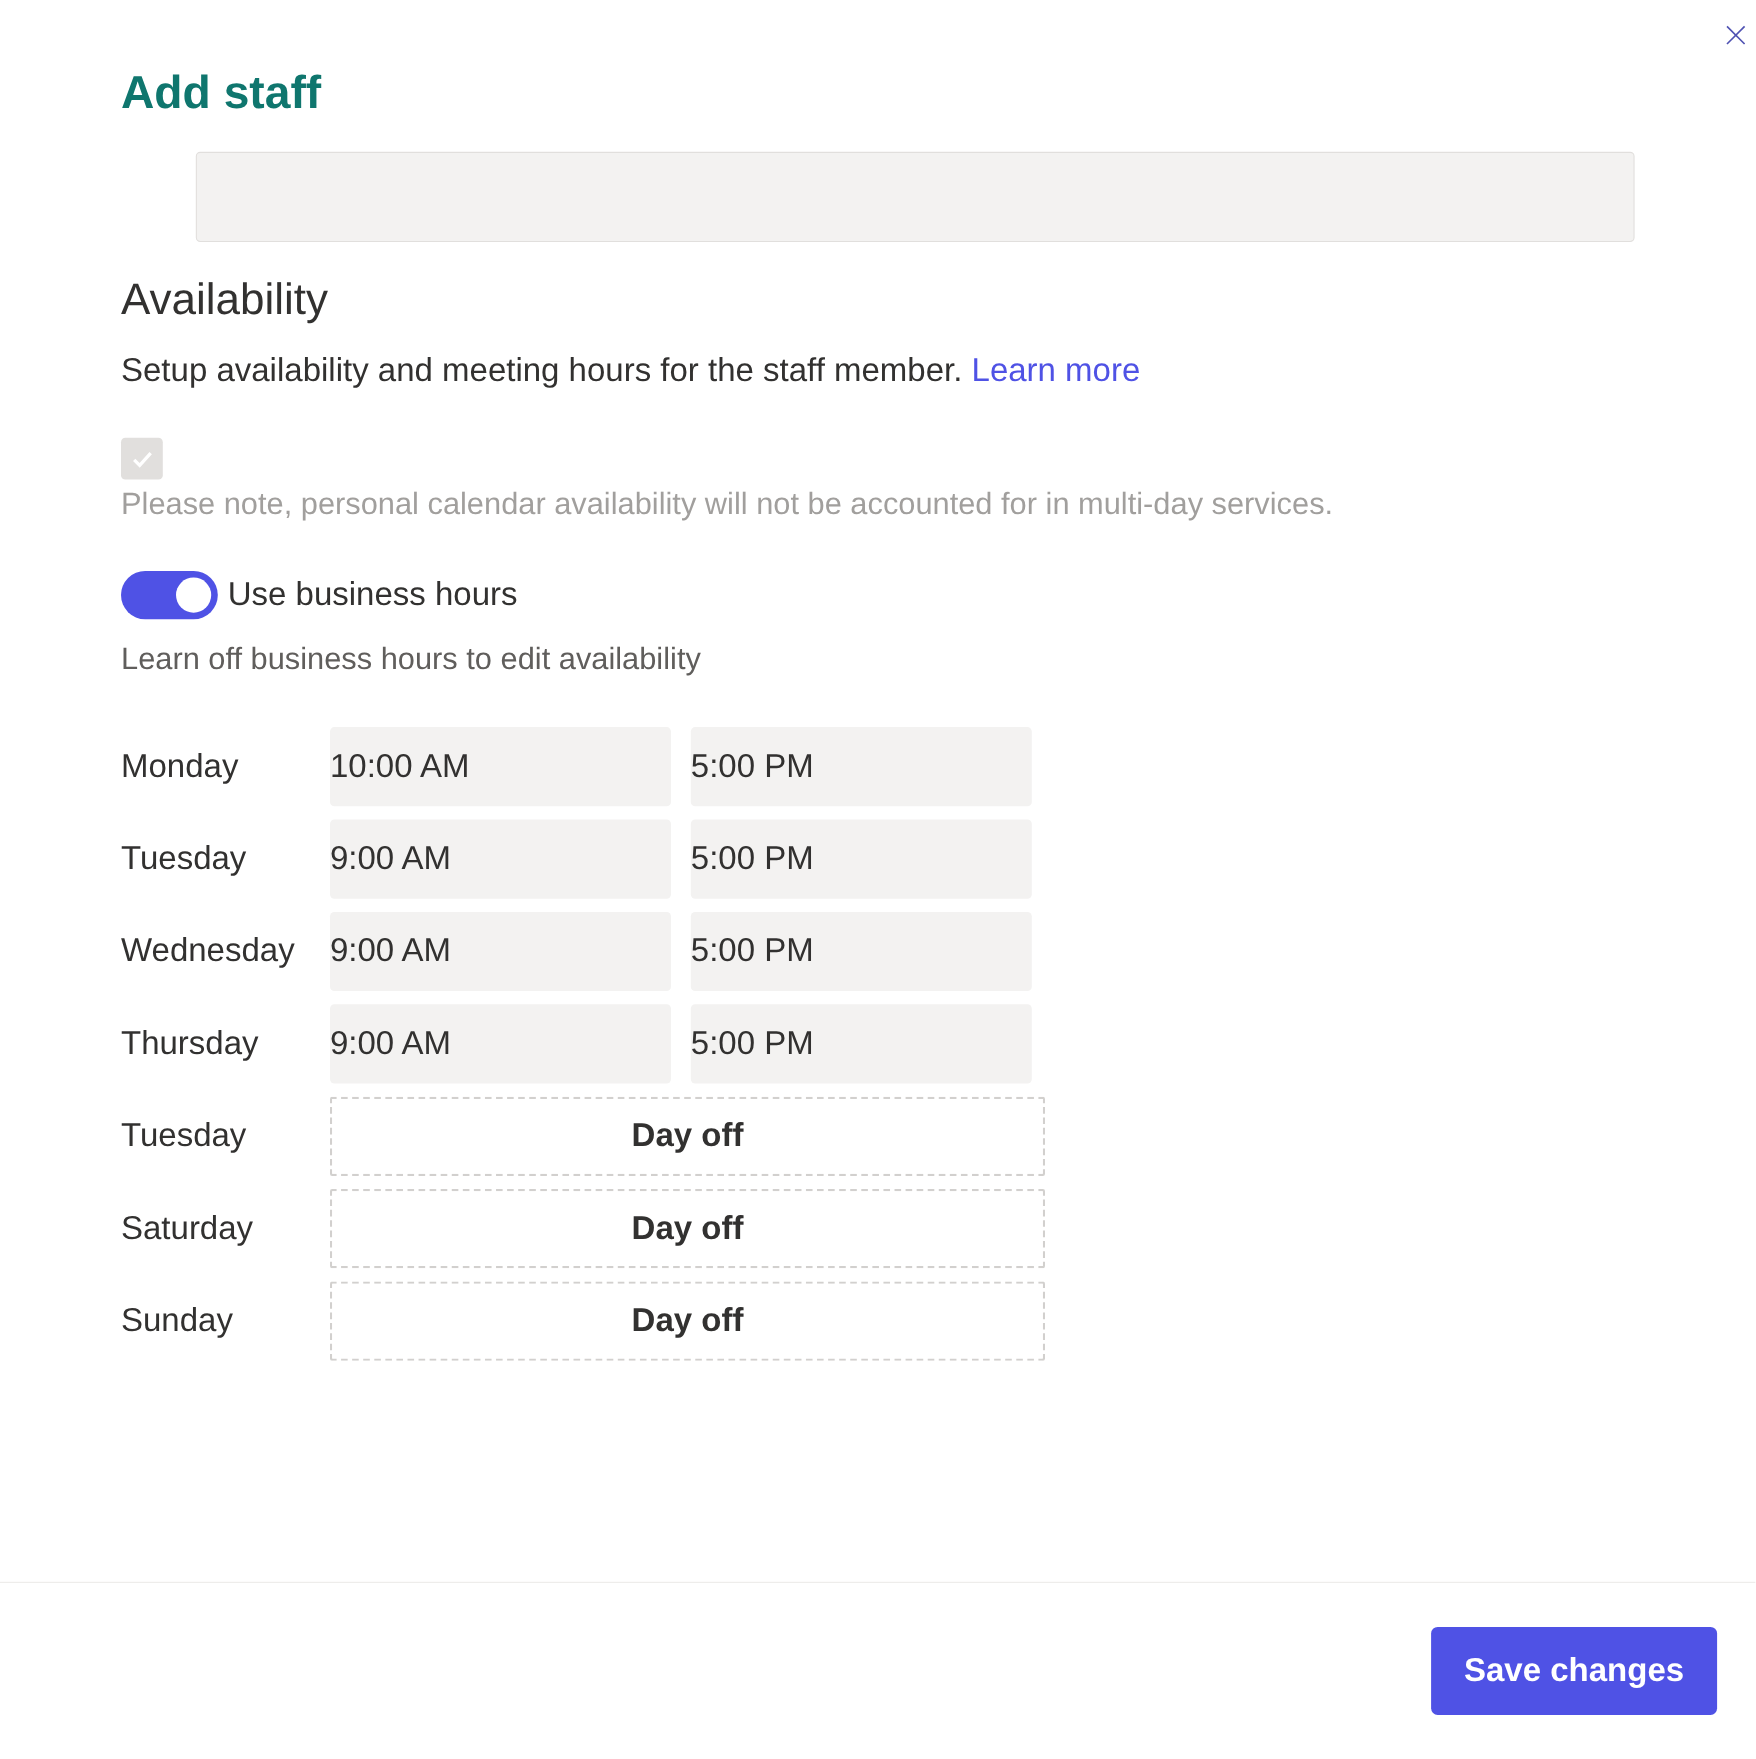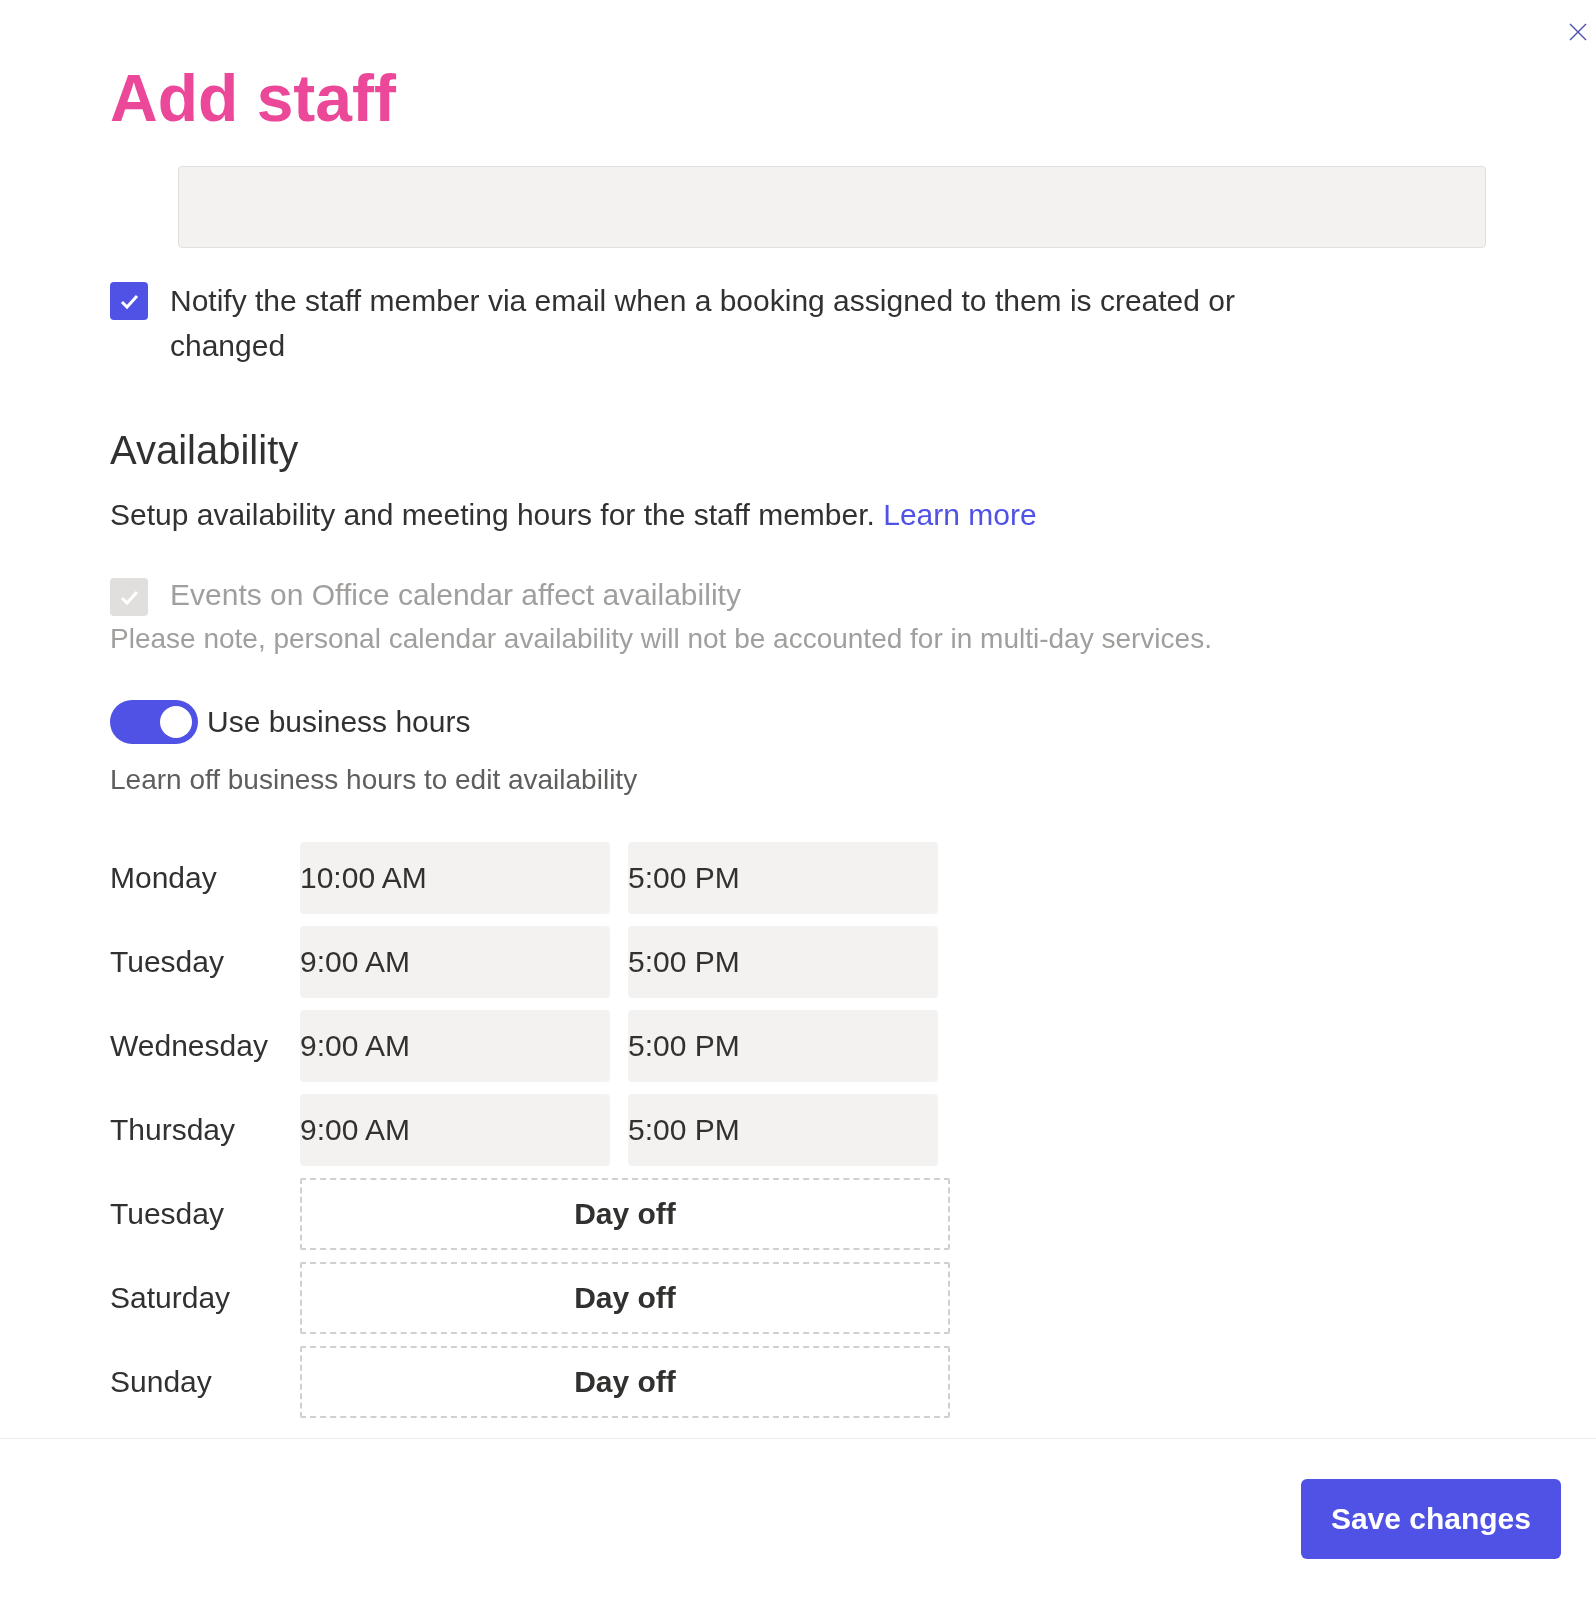--- a/index.html
+++ b/index.html
@@ -28,23 +28,23 @@
   .close-btn svg {
     width: 24px;
     height: 24px;
     stroke: #4f52b2;
     stroke-width: 1.5;
   }
   .panel {
     padding: 60px 110px 0 110px;
   }
   .page-title {
-    font-size: 66px;
+    font-size: 42px;
     font-weight: 600;
-    color: #ec4899;
+    color: #0f766e;
     margin-bottom: 30px;
   }
   .grey-box {
     background: #f3f2f1;
     border: 1px solid #e1dfdd;
     border-radius: 4px;
     height: 82px;
     margin-left: 68px;
     margin-bottom: 30px;
   }
@@ -234,43 +234,34 @@
     <line x1="4" y1="4" x2="20" y2="20"></line>
     <line x1="20" y1="4" x2="4" y2="20"></line>
   </svg>
 </div>
 
 <div class="panel">
   <h1 class="page-title">Add staff</h1>
 
   <div class="grey-box"></div>
 
-  <div class="checkbox-row">
-    <div class="checkbox checked">
-      <svg viewBox="0 0 24 24">
-        <polyline points="5 13 10 18 20 7"></polyline>
-      </svg>
-    </div>
-    <div class="checkbox-label">Notify the staff member via email when a booking assigned to them is created or changed</div>
-  </div>
 
   <h2 class="section-title">Availability</h2>
 
   <p class="section-desc">
     <span>Setup availability and meeting hours for the staff member.</span>
     <a class="learn-more">Learn more</a>
   </p>
 
   <div class="calendar-checkbox-wrap">
     <div class="checkbox disabled">
       <svg viewBox="0 0 24 24">
         <polyline points="5 13 10 18 20 7"></polyline>
       </svg>
     </div>
-    <div class="checkbox-label disabled">Events on Office calendar affect availability</div>
   </div>
   <p class="note-text">Please note, personal calendar availability will not be accounted for in multi-day services.</p>
 
   <div class="toggle-row">
     <div class="toggle">
       <div class="toggle-knob"></div>
     </div>
     <div class="toggle-label">Use business hours</div>
   </div>
   <p class="hint-text">Learn off business hours to edit availability</p>

